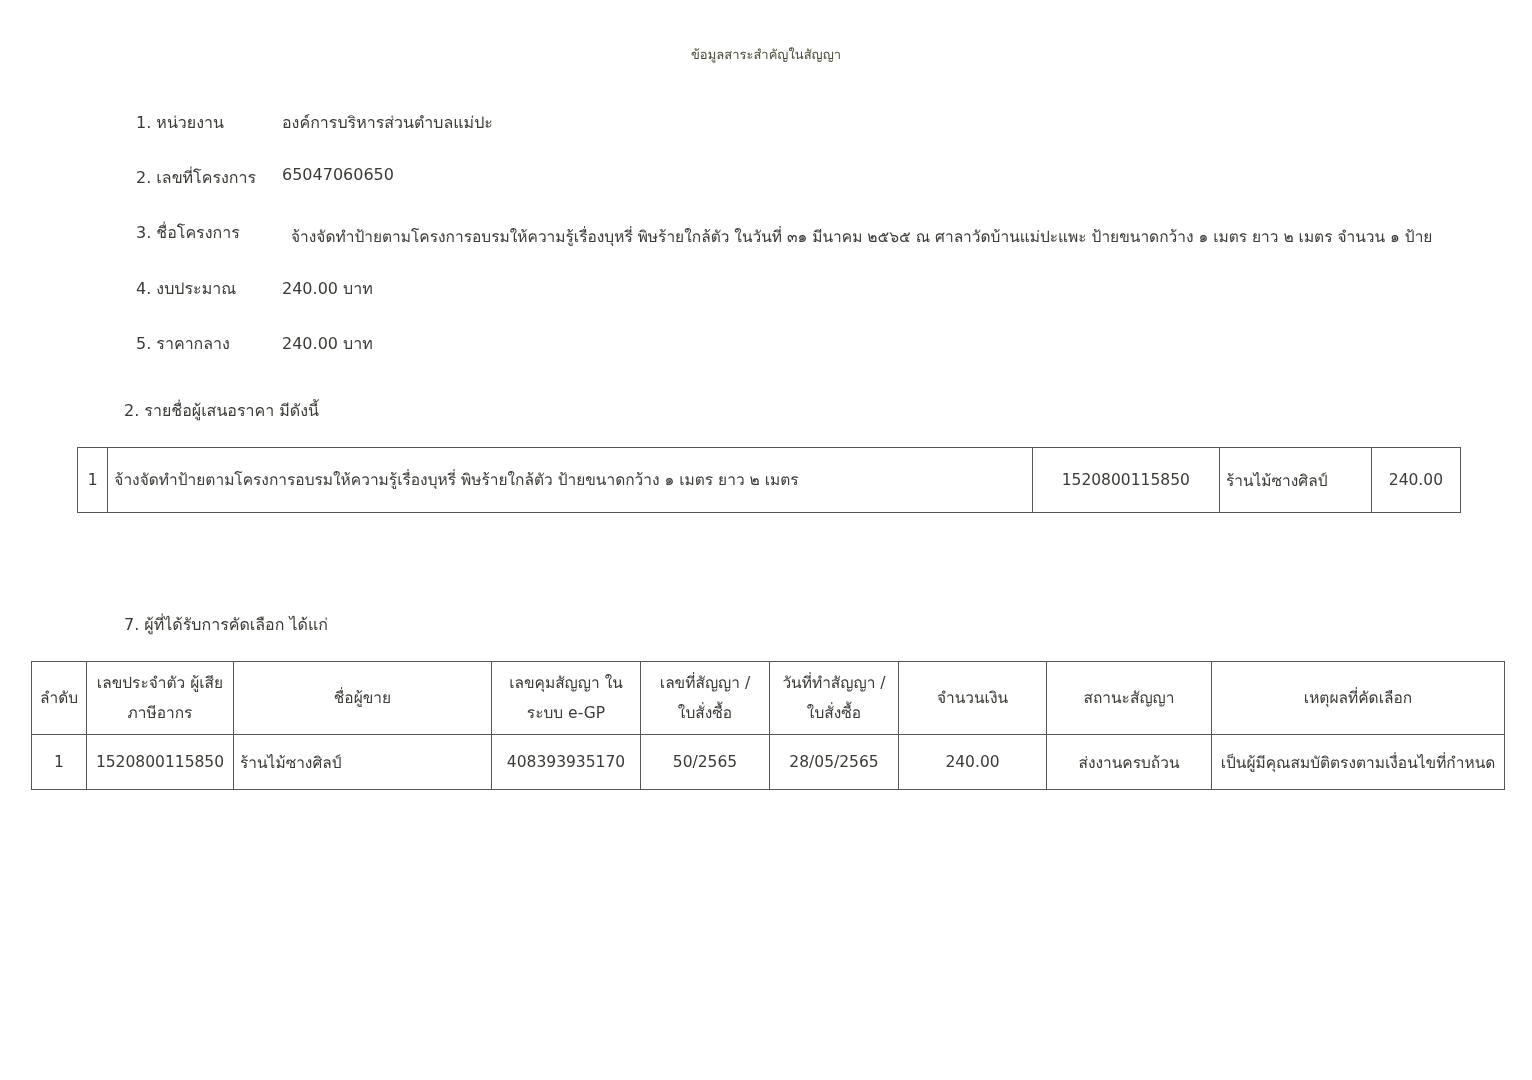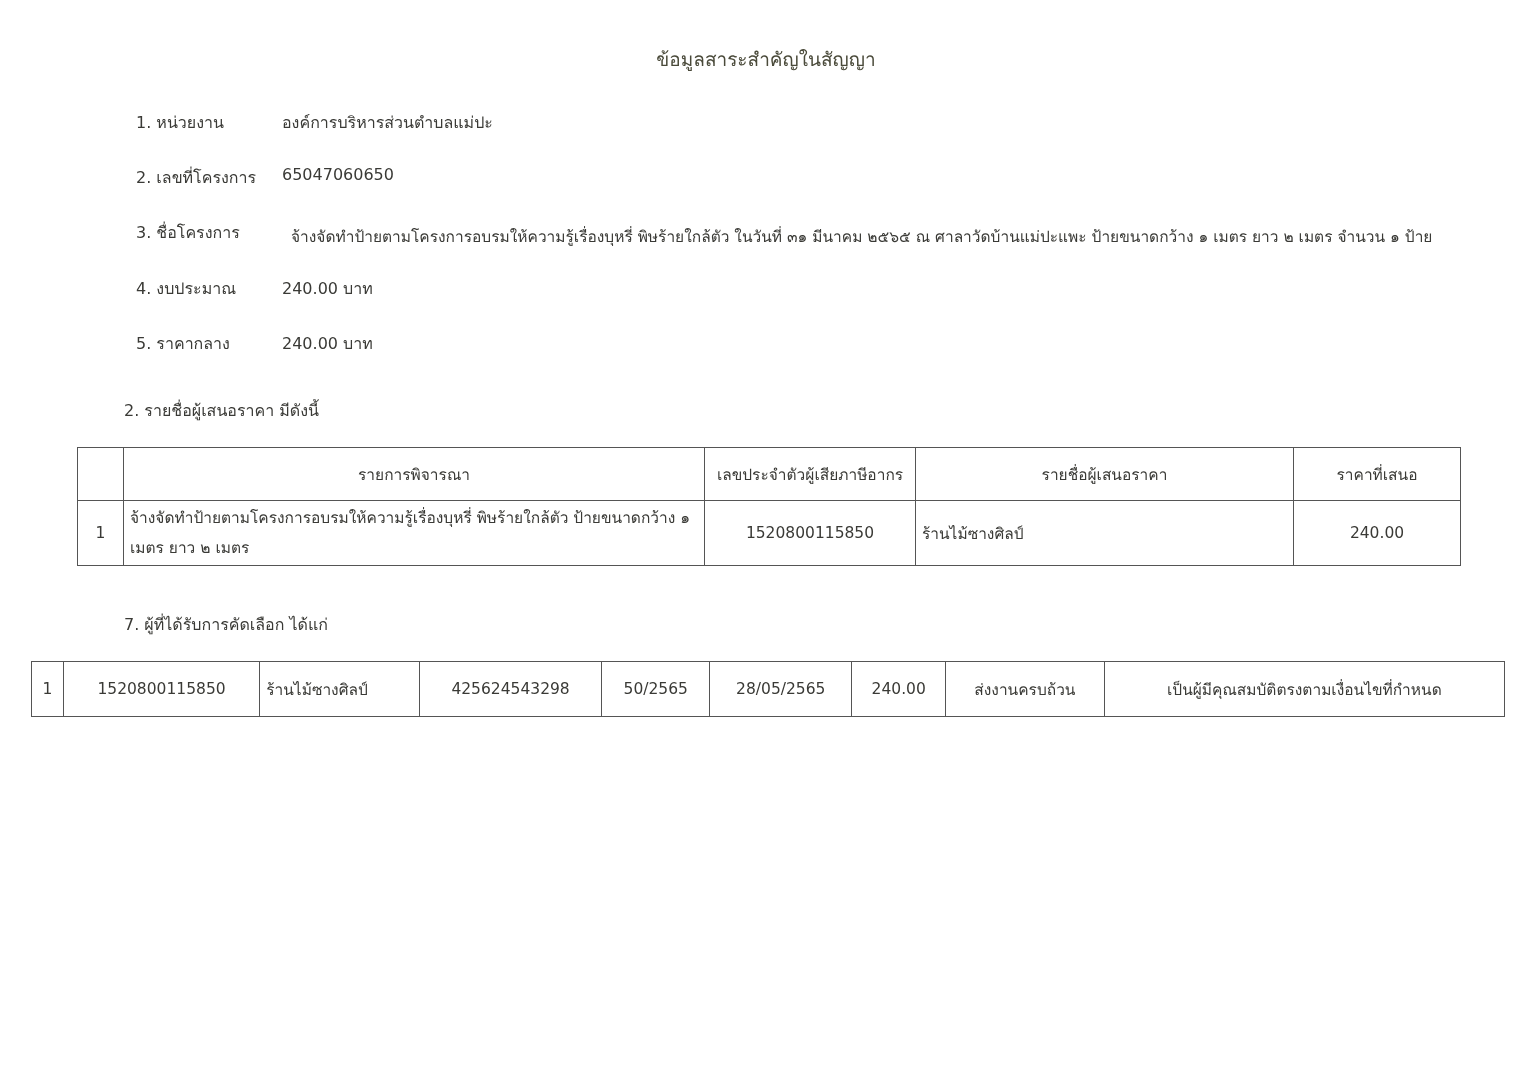--- a/index.html
+++ b/index.html
@@ -1,20 +1,20 @@
 <!DOCTYPE html>
 <html><head>
   <meta charset="utf-8">
   <style>
     html, body { margin: 0; padding: 0; }
     body {
       width: 1532px; height: 1080px; background: #ffffff; position: relative; overflow: hidden;
       font-family: "DejaVu Sans", "Liberation Sans", sans-serif; color: #3a3a36;
     }
-    .title { position: absolute; top: 44px; left: 0; width: 1532px; text-align: center; font-size: 19px; color: #4a4a3a; }
+    .title { position: absolute; top: 44px; left: 0; width: 1532px; text-align: center; font-size: 13px; color: #4a4a3a; }
     .row { position: absolute; left: 124px; font-size: 16px; }
     .row .lbl { position: absolute; left: 12px; white-space: nowrap; }
     .row .val { position: absolute; left: 158px; white-space: nowrap; }
     .proj { position: absolute; left: 291px; top: 219px; width: 1200px; font-size: 15.5px; line-height: 36px; white-space: nowrap; }
     .sec { position: absolute; left: 124px; font-size: 16px; }
     table { border-collapse: collapse; position: absolute; font-size: 15.5px; color: #3a3a36; }
     td, th { border: 1.5px solid #555; font-weight: normal; padding: 0 6px; }
     #t6 { left: 77px; top: 447px; width: 1384px; }
     #t6 th { height: 52px; text-align: center; }
     #t6 td { height: 64px; }
@@ -48,46 +48,50 @@
 </div>
 <div class="row" style="top:331px">
   <span class="lbl">5. ราคากลาง</span>
   <span class="val">240.00 บาท</span>
 </div>
 
 <div class="sec" style="top:398px">2. รายชื่อผู้เสนอราคา มีดังนี้</div>
 
 <table id="t6">
   <tbody>
-      <tr>
-    <th style="width:33px"></th>
-    <th style="width:568px">รายการพิจารณา</th>
-    <th style="width:198px">เลขประจำตัวผู้เสียภาษีอากร</th>
-    <th style="width:365px">รายชื่อผู้เสนอราคา</th>
-    <th>ราคาที่เสนอ</th>
-  </tr>
   <tr>
     <td class="c">1</td>
     <td class="l" style="line-height:30px">จ้างจัดทำป้ายตามโครงการอบรมให้ความรู้เรื่องบุหรี่ พิษร้ายใกล้ตัว ป้ายขนาดกว้าง ๑ เมตร ยาว ๒ เมตร</td>
     <td class="c">1520800115850</td>
     <td class="l">ร้านไม้ซางศิลป์</td>
     <td class="r">240.00</td>
   </tr>
 </tbody>
   </table>
 
 <div class="sec" style="top:612px">7. ผู้ที่ได้รับการคัดเลือก ได้แก่</div>
 
 <table id="t7">
   <tbody>
+      <tr>
+    <th style="width:42px">ลำดับ</th>
+    <th style="width:134px">เลขประจำตัว ผู้เสียภาษีอากร</th>
+    <th style="width:245px">ชื่อผู้ขาย</th>
+    <th style="width:136px">เลขคุมสัญญา ในระบบ e-GP</th>
+    <th style="width:116px">เลขที่สัญญา / ใบสั่งซื้อ</th>
+    <th style="width:116px">วันที่ทำสัญญา / ใบสั่งซื้อ</th>
+    <th style="width:135px">จำนวนเงิน</th>
+    <th style="width:152px">สถานะสัญญา</th>
+    <th>เหตุผลที่คัดเลือก</th>
+  </tr>
   <tr>
     <td class="c">1</td>
     <td class="c">1520800115850</td>
     <td class="l">ร้านไม้ซางศิลป์</td>
-    <td class="c">425624543298</td>
+    <td class="c">408393935170</td>
     <td class="c">50/2565</td>
     <td class="c">28/05/2565</td>
     <td class="r">240.00</td>
     <td class="c">ส่งงานครบถ้วน</td>
     <td class="c">เป็นผู้มีคุณสมบัติตรงตามเงื่อนไขที่กำหนด</td>
   </tr>
 </tbody>
   </table>
 
 </body></html>

